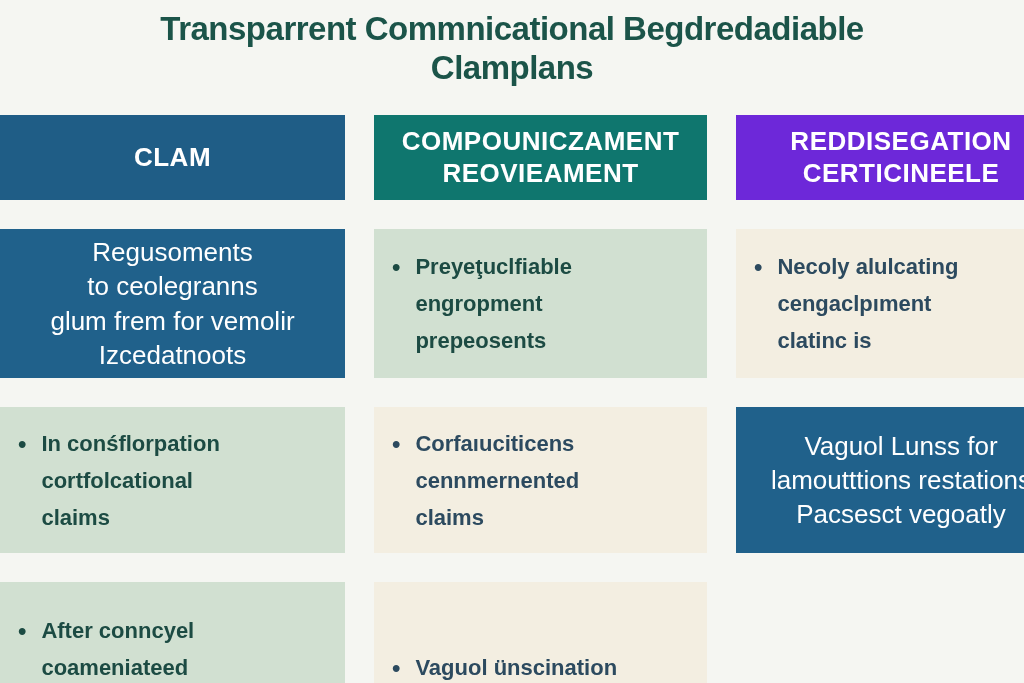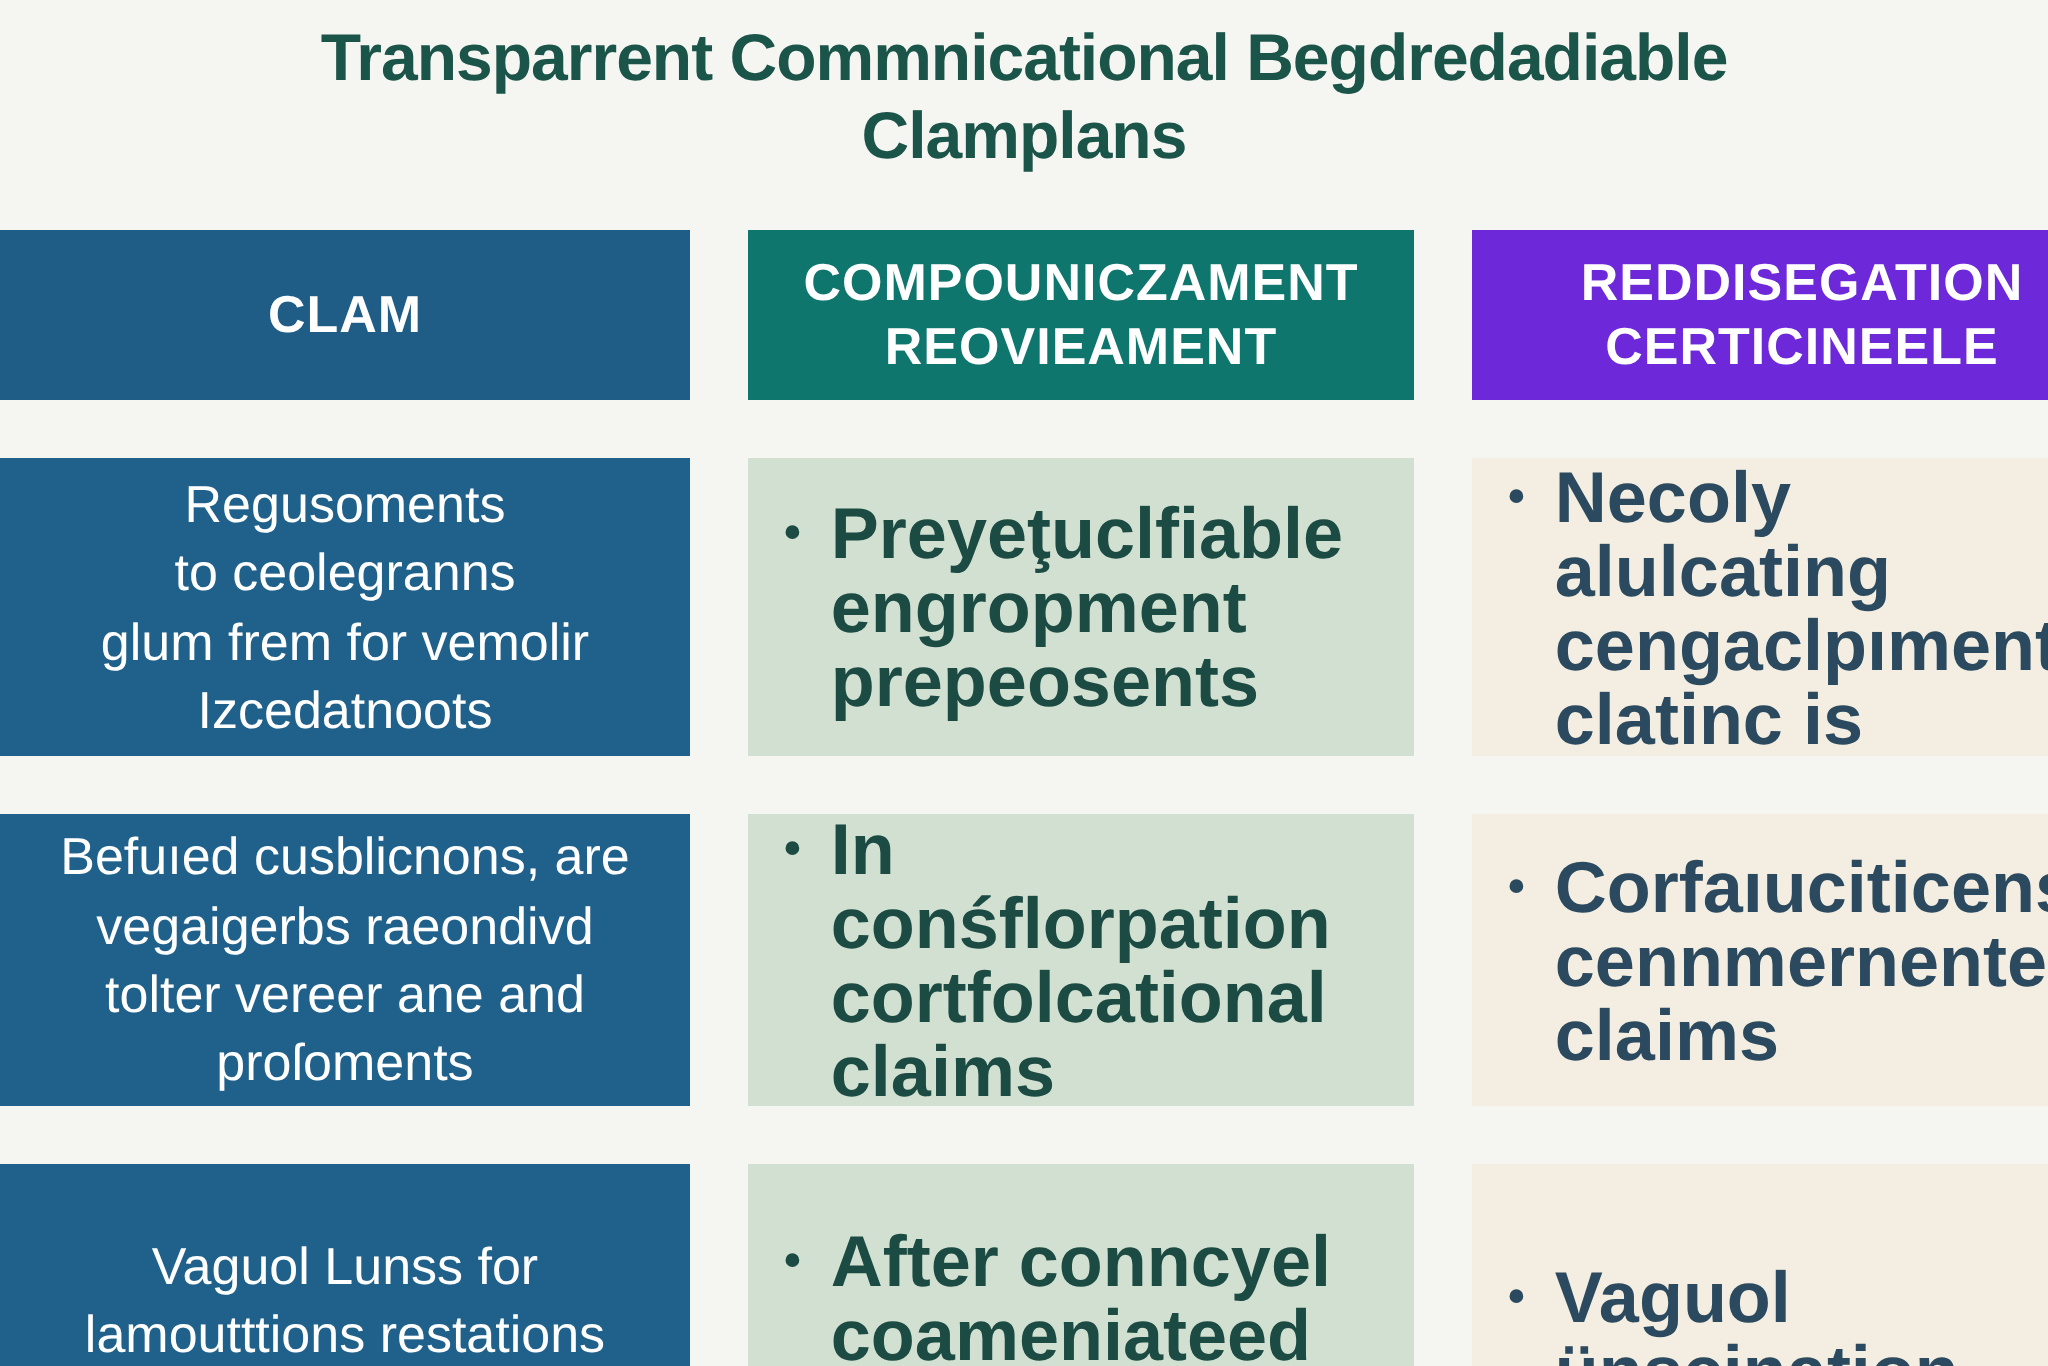--- a/index.html
+++ b/index.html
@@ -40,21 +40,21 @@
     color:#ffffff;font-size:26px;line-height:1.32;
     text-align:center;white-space:pre-line;
   }
   .bullet-cell{justify-content:flex-start;padding:0 10px 0 18px;}
   .bullet-row{display:flex;align-items:flex-start;}
   .bullet{
     font-size:24px;font-weight:bold;line-height:37px;
     margin-right:15px;flex:0 0 auto;
   }
   .bullet-text{
-    font-size:36px;font-weight:bold;line-height:37px;
+    font-size:22px;font-weight:bold;line-height:37px;
     white-space:pre-line;
   }
   .text-teal{color:#1c4b43;}
   .text-slate{color:#2c4a5f;}
 </style>
 </head>
 <body>
 
 <div class="page">
 
@@ -91,26 +91,20 @@
     </div>
     <div class="cell bullet-cell bg-cream">
       <div class="bullet-row">
         <span class="bullet text-slate">•</span>
         <span class="bullet-text text-slate">Necoly alulcating
 cengaclpıment
 clatinc is</span>
       </div>
     </div>
 
-    <div class="cell clam-cell bg-blue-row">
-      <span class="clam-text">Befuıed cusblicnons, are
-vegaigerbs raeondivd
-tolter vereer ane and
-proſoments</span>
-    </div>
     <div class="cell bullet-cell bg-lightgreen">
       <div class="bullet-row">
         <span class="bullet text-teal">•</span>
         <span class="bullet-text text-teal">In conśflorpation
 cortfolcational
 claims</span>
       </div>
     </div>
     <div class="cell bullet-cell bg-cream">
       <div class="bullet-row">

